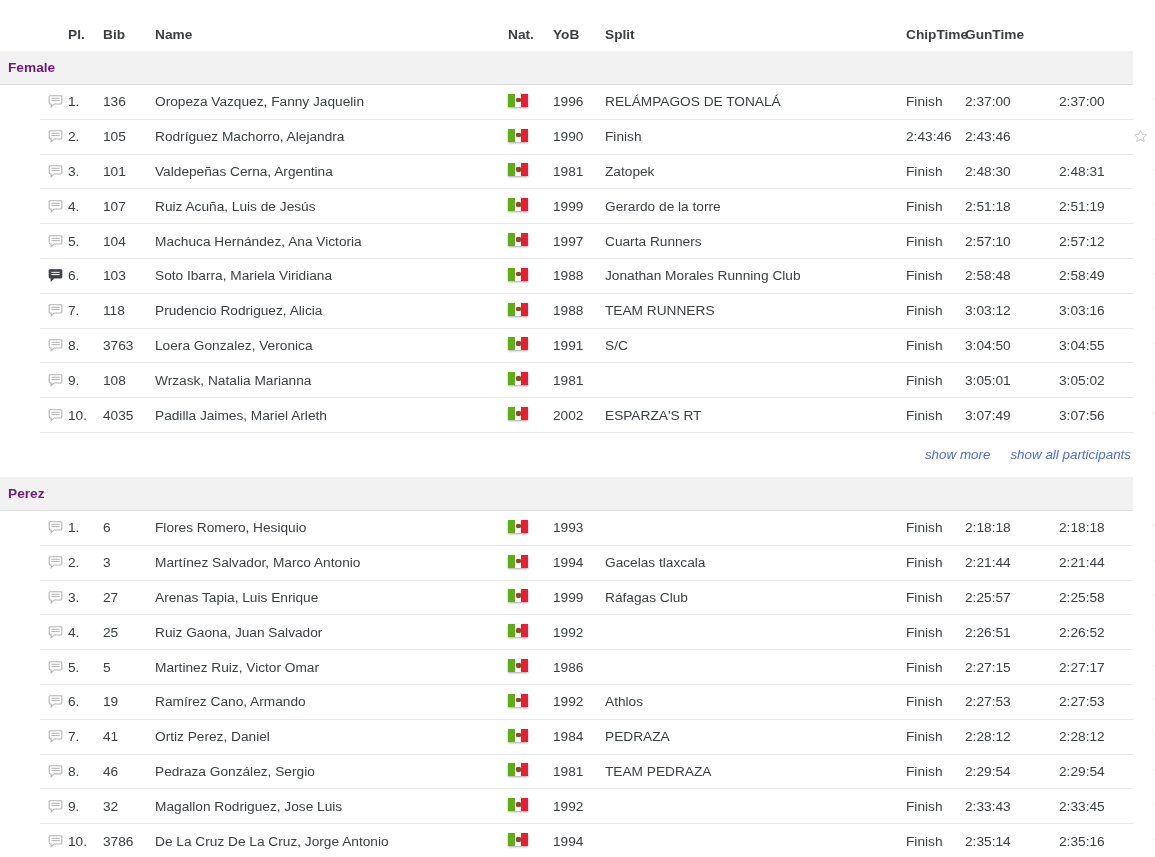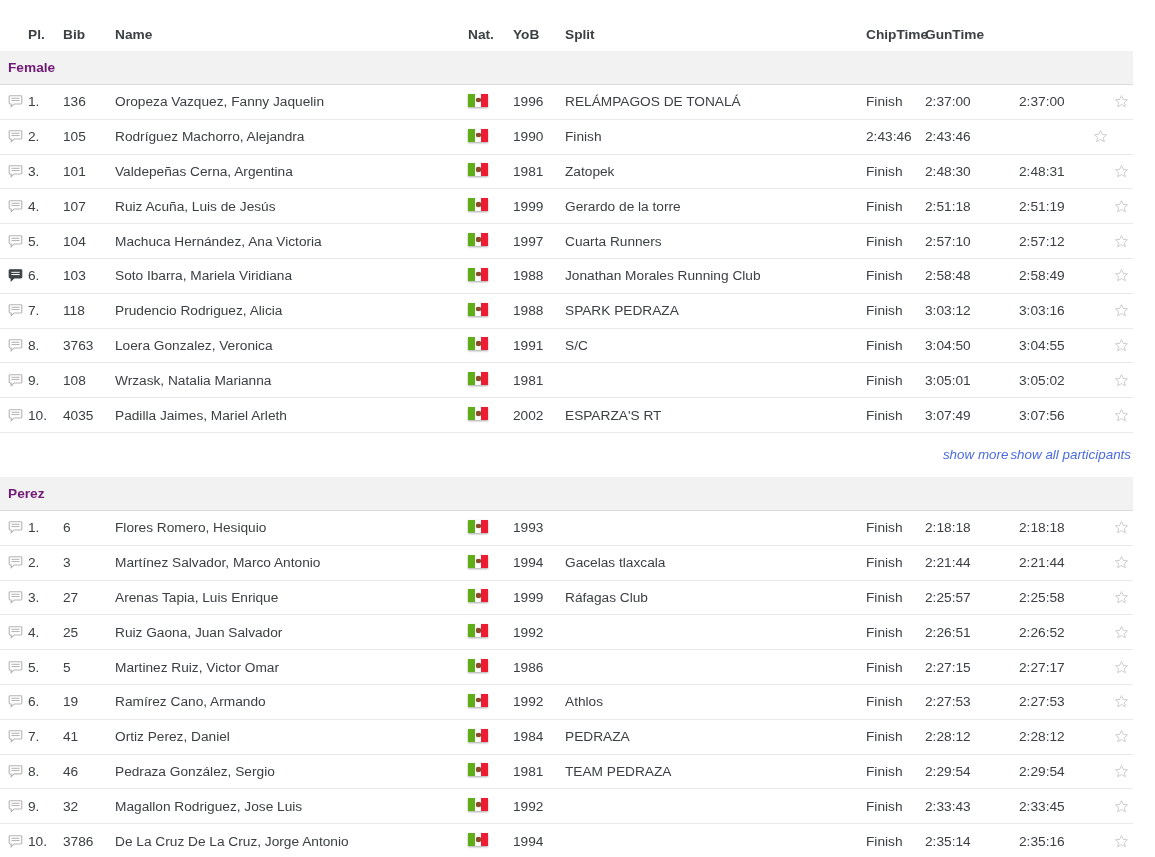--- a/index.html
+++ b/index.html
@@ -2,21 +2,21 @@
 <html><head>
 <meta charset="utf-8">
 <style>
   * { margin:0; padding:0; box-sizing:border-box; }
   html,body { width:1155px; height:857px; background:#ffffff; overflow:hidden;
               font-family:"Liberation Sans", sans-serif; color:#3c4043; }
   .results { width:1133px; }
 
   .row-grid { display:grid;
     grid-template-columns:20px 35px 52px 353px 45px 52px 301px 59px 94px 93px 1fr;
-    padding-left:8px; align-items:center; }
+    padding-left:8px; align-items:center;margin-left:40px; }
 
   .thead { height:51px; align-items:end; padding-bottom:9px;
            font-weight:bold; font-size:13.7px; }
 
   .section-bar { height:34px; background:#f2f2f2; border-bottom:1px solid #dcdcdc;
                  display:flex; align-items:center; padding-left:8px;
                  font-weight:bold; font-size:13.7px; color:#701a75; }
 
   .row { height:34.8px; border-bottom:1px solid #e9e9e9; font-size:13.7px; }
   .cell { white-space:nowrap; overflow:hidden; }
@@ -30,21 +30,21 @@
   .flag { position:relative; display:inline-block; width:20px; height:13px;
           background:linear-gradient(to right,#5fae17 0 33.3%,#ffffff 33.3% 66.6%,#ee1c33 66.6%);
           box-shadow:0 1px 2px rgba(0,0,0,.35); }
   .flag::after { content:""; position:absolute; left:8px; top:4px; width:4.5px; height:4.5px;
                  border-radius:50%; background:#8a4a2a; box-shadow:0 0 1px #5b2c12; }
 
   .star-cell { justify-self:end; padding-right:3px; display:flex; align-items:center; }
   .star-icon svg { display:block; }
 
   .links-row { height:44px; display:flex; justify-content:flex-end; align-items:center;
-               gap:2px; padding-right:2px; }
+               gap:20px; padding-right:2px; }
   .link { color:#4a6be0; font-style:italic; font-size:13.4px; text-decoration:none;
           cursor:pointer; }
 </style>
 </head>
 <body>
 
 <div class="results">
 
   <div class="thead row-grid">
     <span></span>
@@ -223,21 +223,21 @@
         <path class="bubble" stroke-width="1.2" d="M2.2 1.8 h11.6 a0.9 0.9 0 0 1 0.9 0.9 v7 a0.9 0.9 0 0 1 -0.9 0.9 H6.6 L3.4 13.6 v-3 H2.2 a0.9 0.9 0 0 1 -0.9 -0.9 v-7 a0.9 0.9 0 0 1 0.9 -0.9 Z"></path>
         <line class="line" x1="3.6" y1="4.6" x2="12.4" y2="4.6" stroke-width="1.1"></line>
         <line class="line" x1="3.6" y1="7.0" x2="12.4" y2="7.0" stroke-width="1.1"></line>
       </svg>
     </span>
     <span class="cell">7.</span>
     <span class="cell">118</span>
     <span class="cell">Prudencio Rodriguez, Alicia</span>
     <span><span class="flag" aria-label="MEX"></span></span>
     <span class="cell">1988</span>
-    <span class="cell">SPARK PEDRAZA</span>
+    <span class="cell">TEAM RUNNERS</span>
     <span class="cell">Finish</span>
     <span class="cell">3:03:12</span>
     <span class="cell">3:03:16</span>
     <span class="star-cell">
       <span class="star-icon">
         <svg width="17" height="17" viewBox="0 0 24 24">
           <path d="M12 3.6l2.6 5.4 5.9 0.6-4.4 4 1.3 5.8L12 16.3 6.6 19.4l1.3-5.8-4.4-4 5.9-0.6z" fill="none" stroke="#cccccc" stroke-width="1.4" stroke-linejoin="round"></path>
         </svg>
       </span>
     </span>

